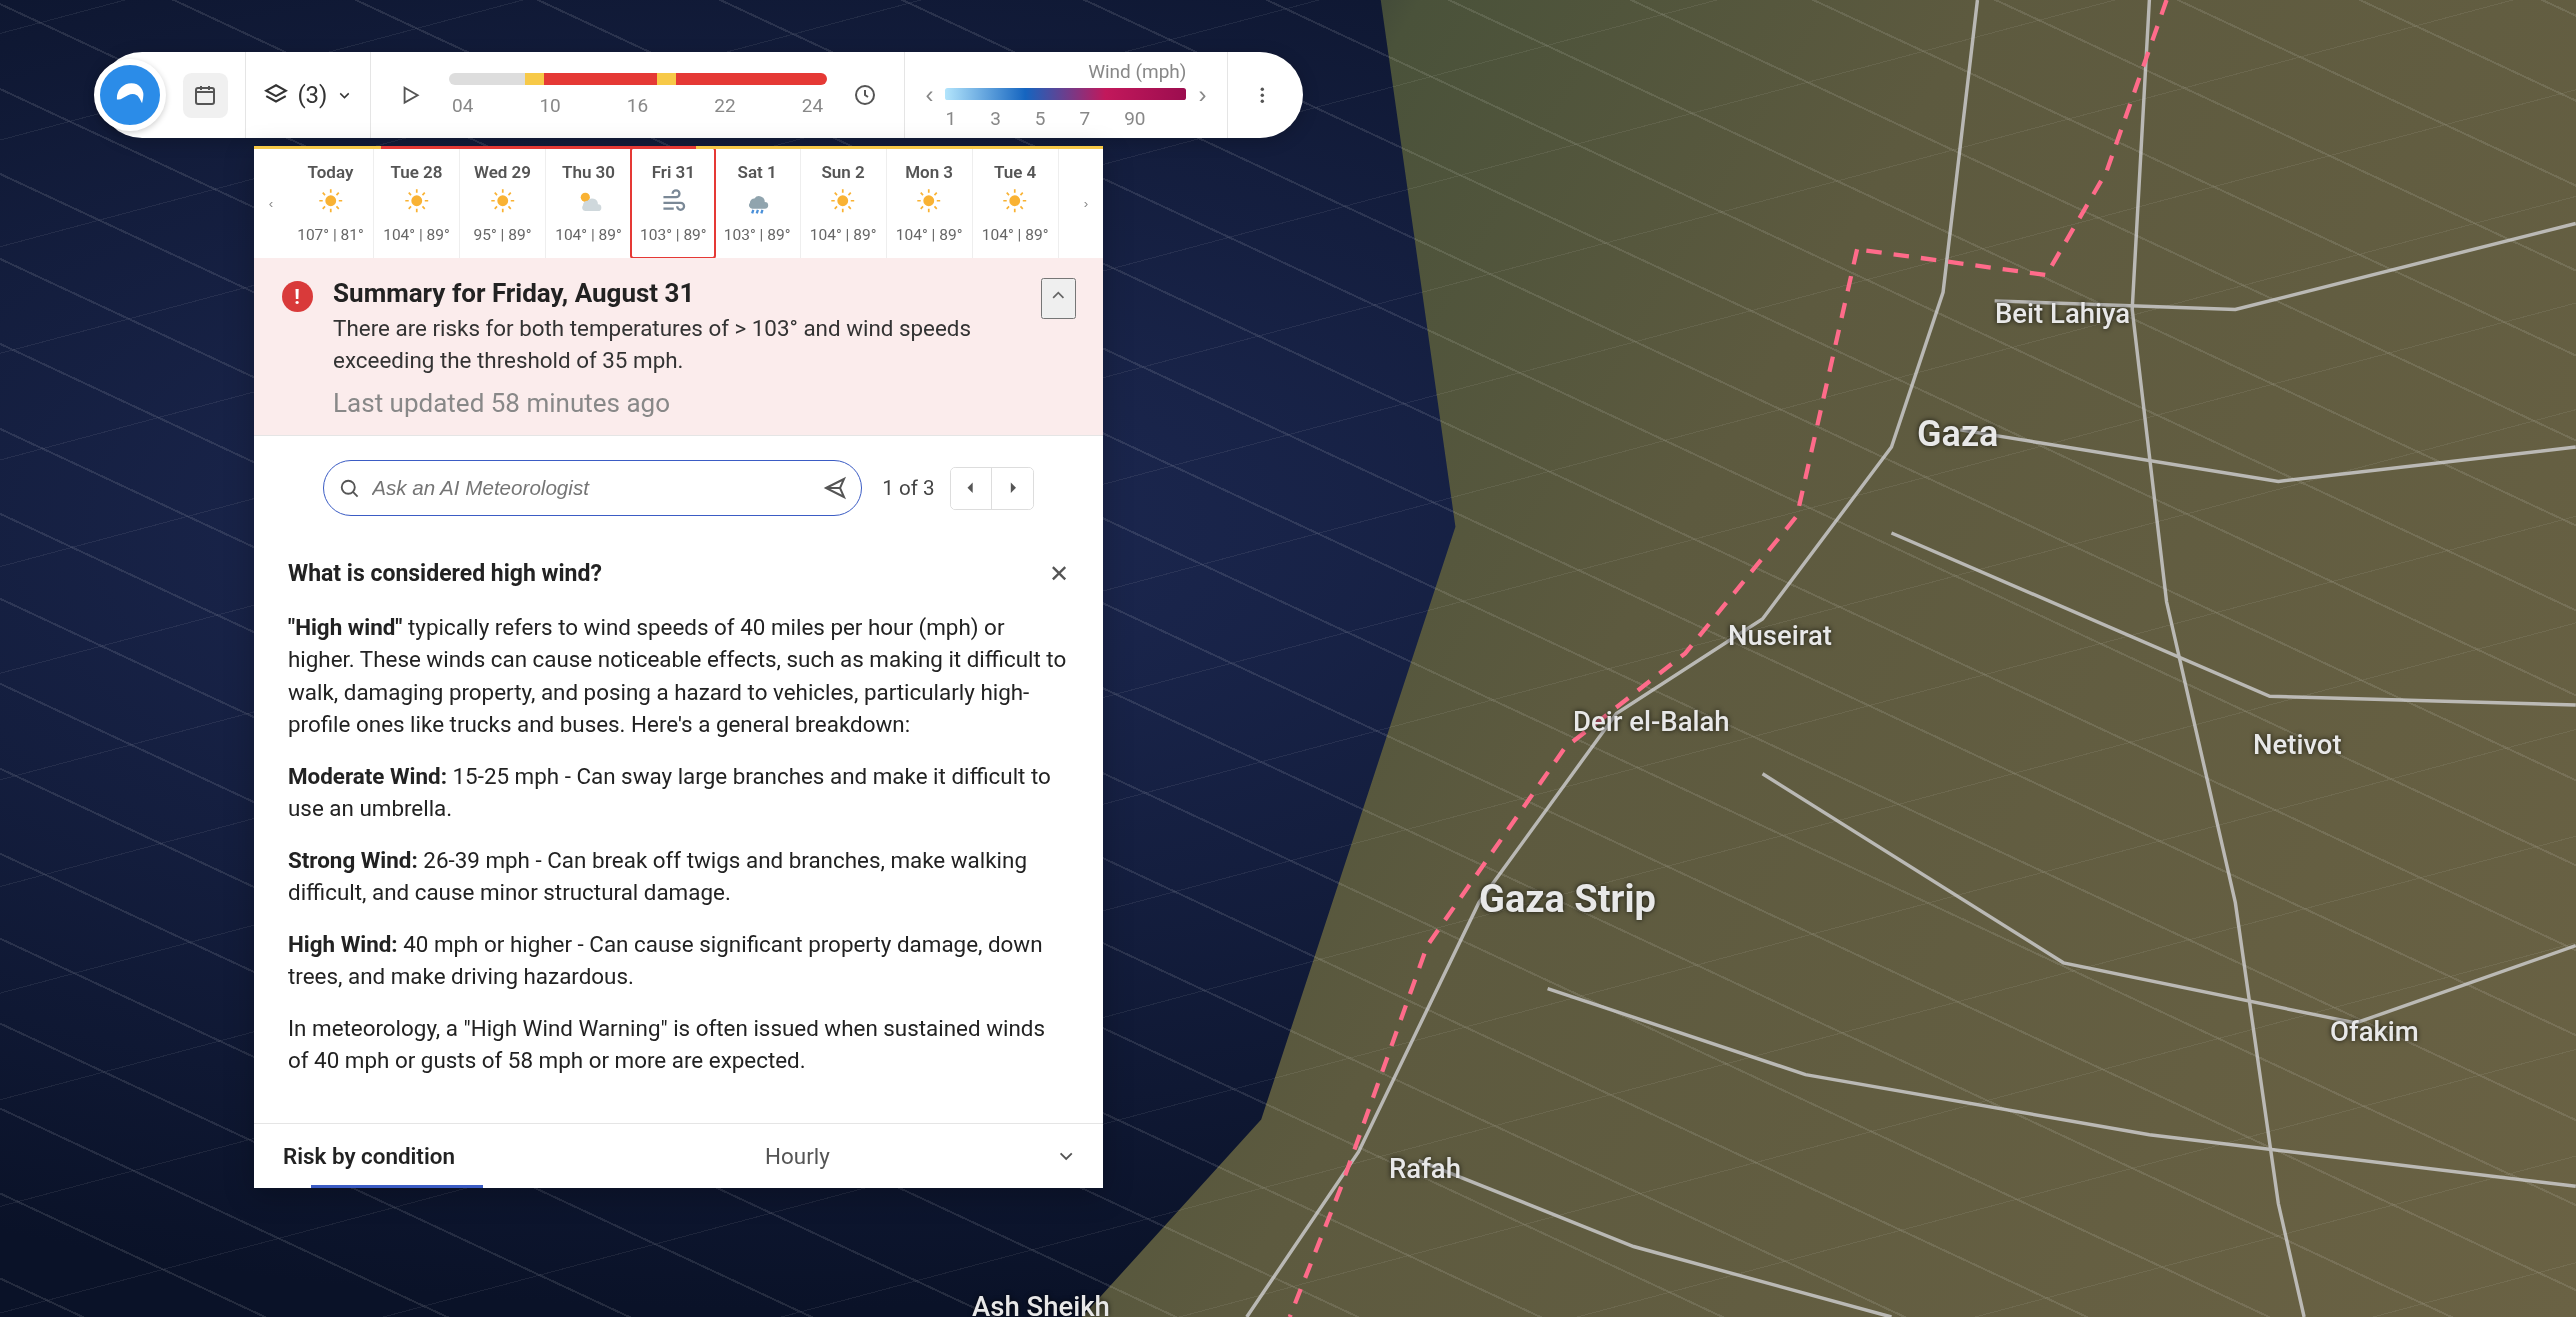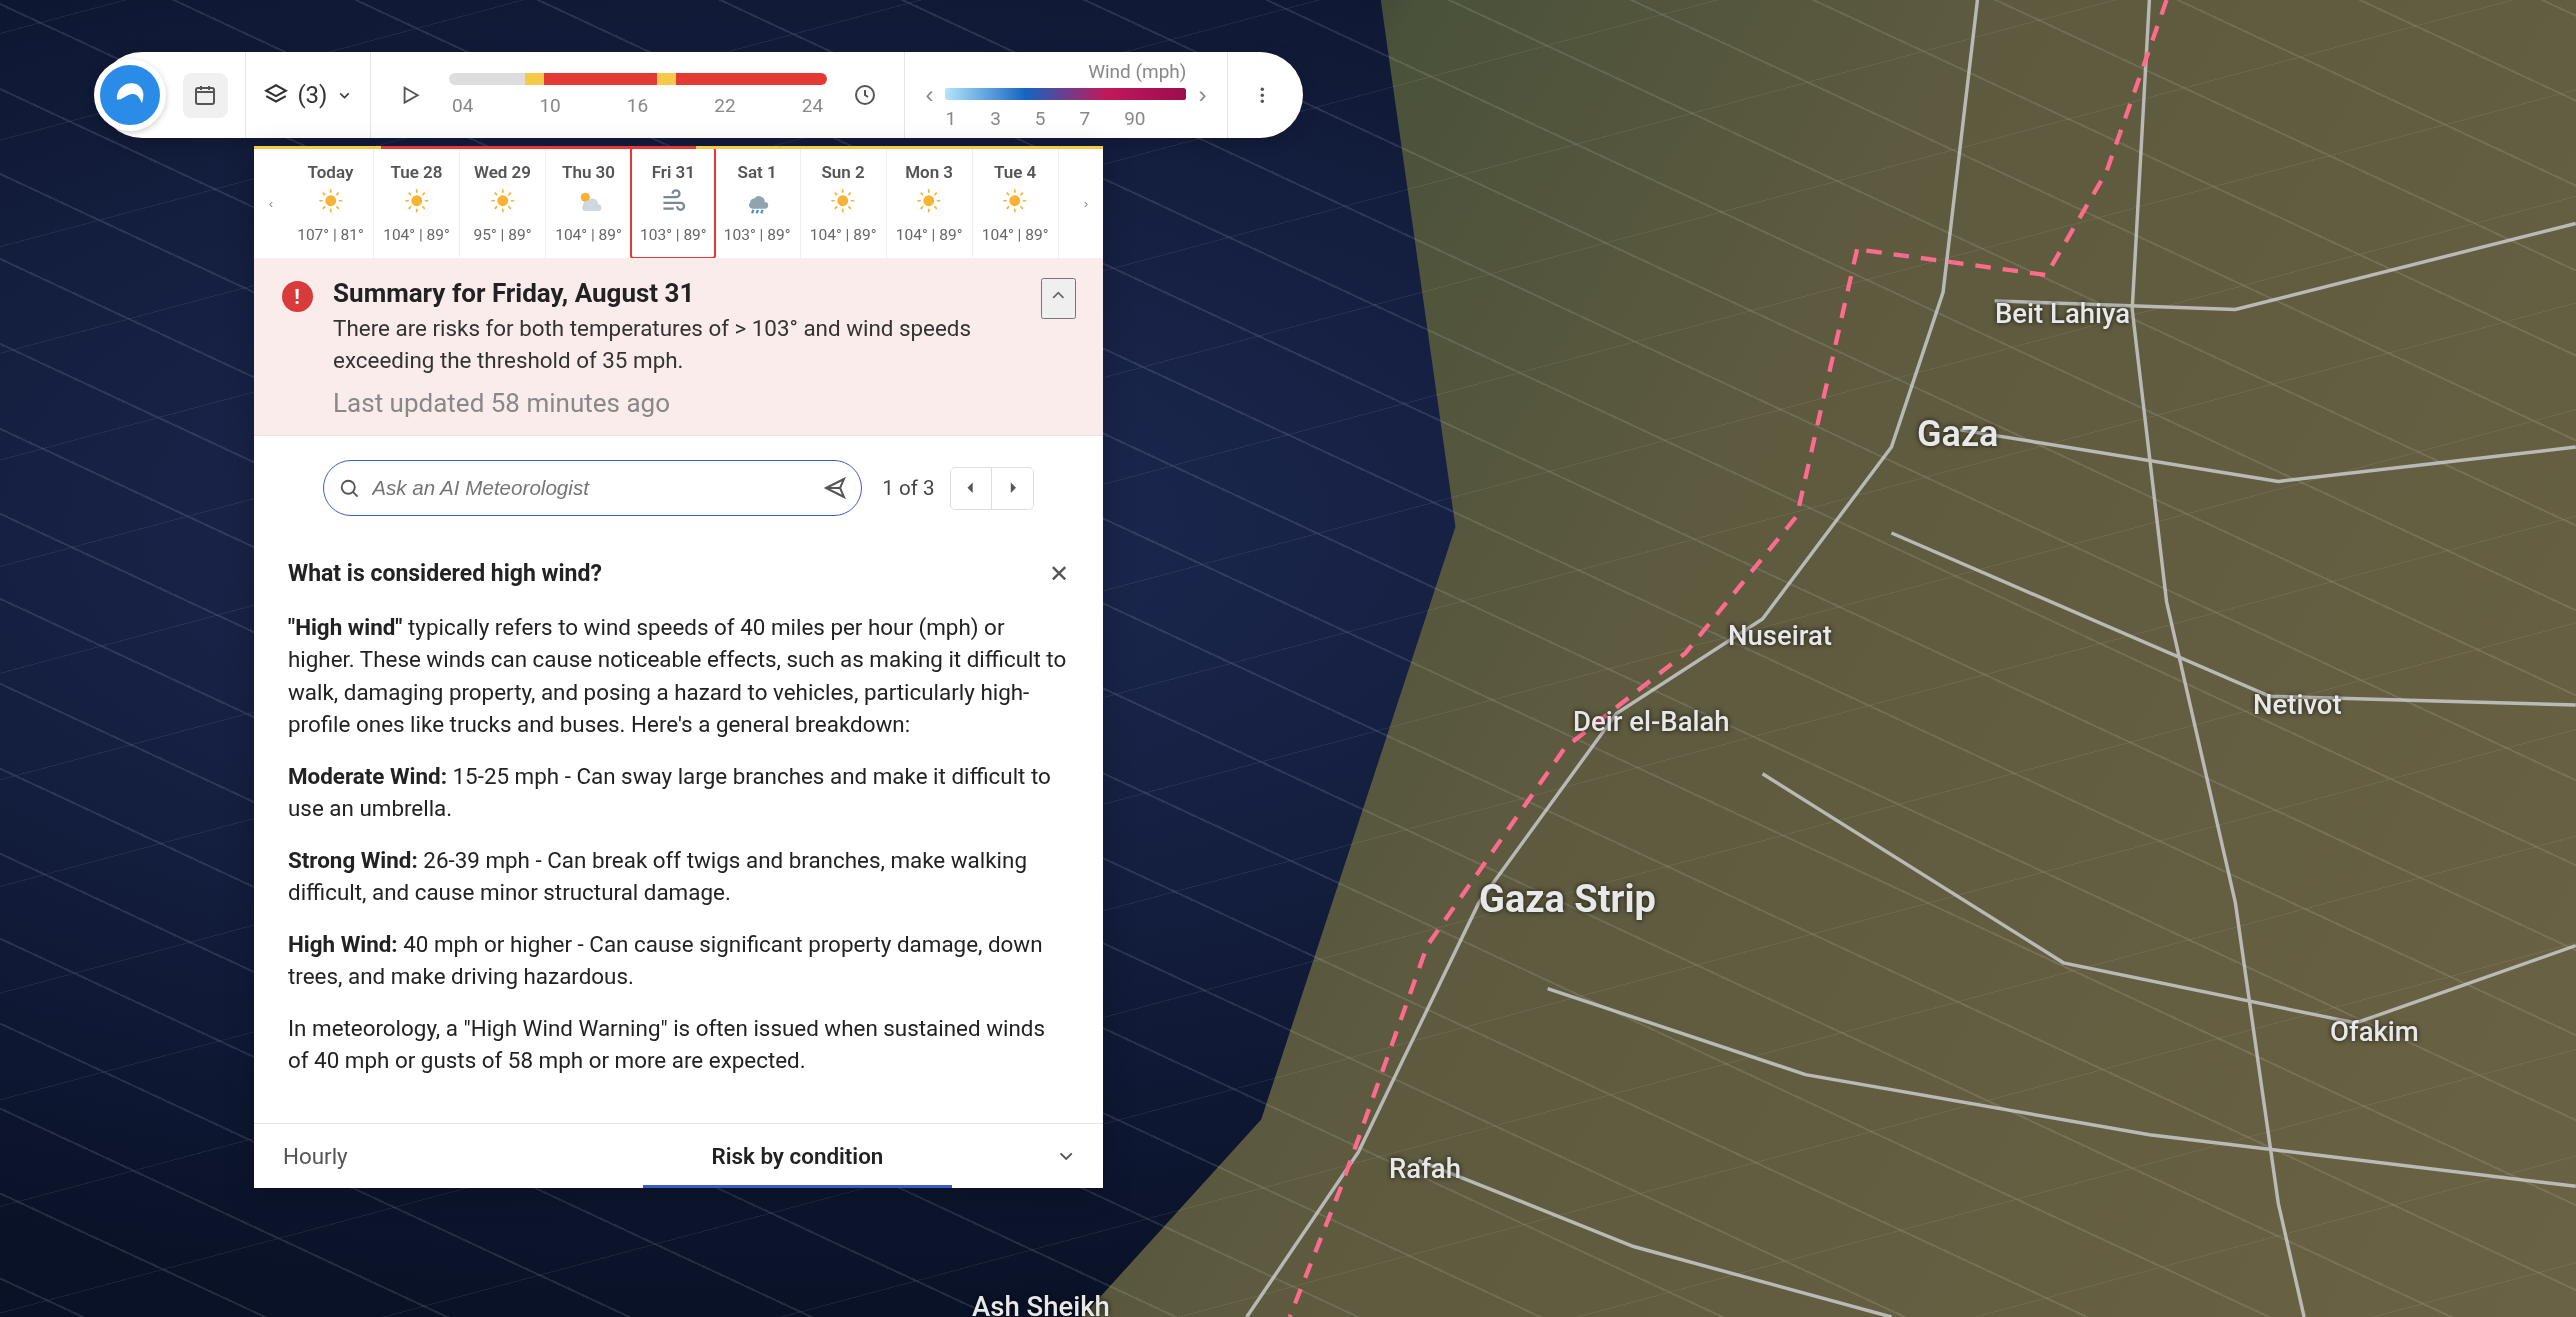--- a/index.html
+++ b/index.html
@@ -198,21 +198,21 @@
         <path d="M1650 1350 L1900 1450 L2200 1532"></path>
       </g>
       <path d="M2160 290 L2090 600 L1960 760 L1820 870 L1660 1100 L1560 1380 L1500 1532" stroke="#ff6b8a" stroke-width="5" stroke-dasharray="18 14" fill="none"></path>
       <path d="M2520 0 L2450 200 L2380 320 L2160 290" stroke="#ff6b8a" stroke-width="5" stroke-dasharray="18 14" fill="none"></path>
     </svg>
   </div>
   <div id="map-labels-container">
       <div class="map-label " style="left: 1995px; top: 297px;">Beit Lahiya</div>
       <div class="map-label big" style="left: 1917px; top: 413px;">Gaza</div>
       <div class="map-label " style="left: 1728px; top: 619px;">Nuseirat</div>
-      <div class="map-label " style="left: 2253px; top: 688px;">Netivot</div>
+      <div class="map-label " style="left: 2253px; top: 728px;">Netivot</div>
       <div class="map-label " style="left: 1573px; top: 705px;">Deir el-Balah</div>
       <div class="map-label strip" style="left: 1479px; top: 877px;">Gaza Strip</div>
       <div class="map-label " style="left: 2330px; top: 1015px;">Ofakim</div>
       <div class="map-label " style="left: 1389px; top: 1152px;">Rafah</div>
       <div class="map-label " style="left: 972px; top: 1290px;">Ash Sheikh</div>
     </div>
 </div>
 
 <div class="toolbar">
   <div class="logo-circle">
@@ -439,25 +439,25 @@
       <button class="close-btn">✕</button>
     </div>
     <p><b>"High wind"</b><span> typically refers to wind speeds of 40 miles per hour (mph) or higher. These winds can cause noticeable effects, such as making it difficult to walk, damaging property, and posing a hazard to vehicles, particularly high-profile ones like trucks and buses. Here's a general breakdown:</span></p>
     <p><b>Moderate Wind:</b><span> 15-25 mph - Can sway large branches and make it difficult to use an umbrella.</span></p>
     <p><b>Strong Wind:</b><span> 26-39 mph - Can break off twigs and branches, make walking difficult, and cause minor structural damage.</span></p>
     <p><b>High Wind:</b><span> 40 mph or higher - Can cause significant property damage, down trees, and make driving hazardous.</span></p>
     <p>In meteorology, a "High Wind Warning" is often issued when sustained winds of 40 mph or gusts of 58 mph or more are expected.</p>
   </div>
 
   <div class="bottom-tabs">
+    <div class="tab active">
+        <span>Risk by condition</span>
+      </div>
     <div class="tab">
         <span>Hourly</span>
-      </div>
-    <div class="tab active">
-        <span>Risk by condition</span>
       </div>
     <div class="chev">
       <svg width="22.4" height="22.4" viewBox="0 0 24 24" fill="none" stroke="currentColor" stroke-width="2">
           <path d="M6 9 L12 15 L18 9"></path>
         </svg>
     </div>
   </div>
 </div>
 
 

